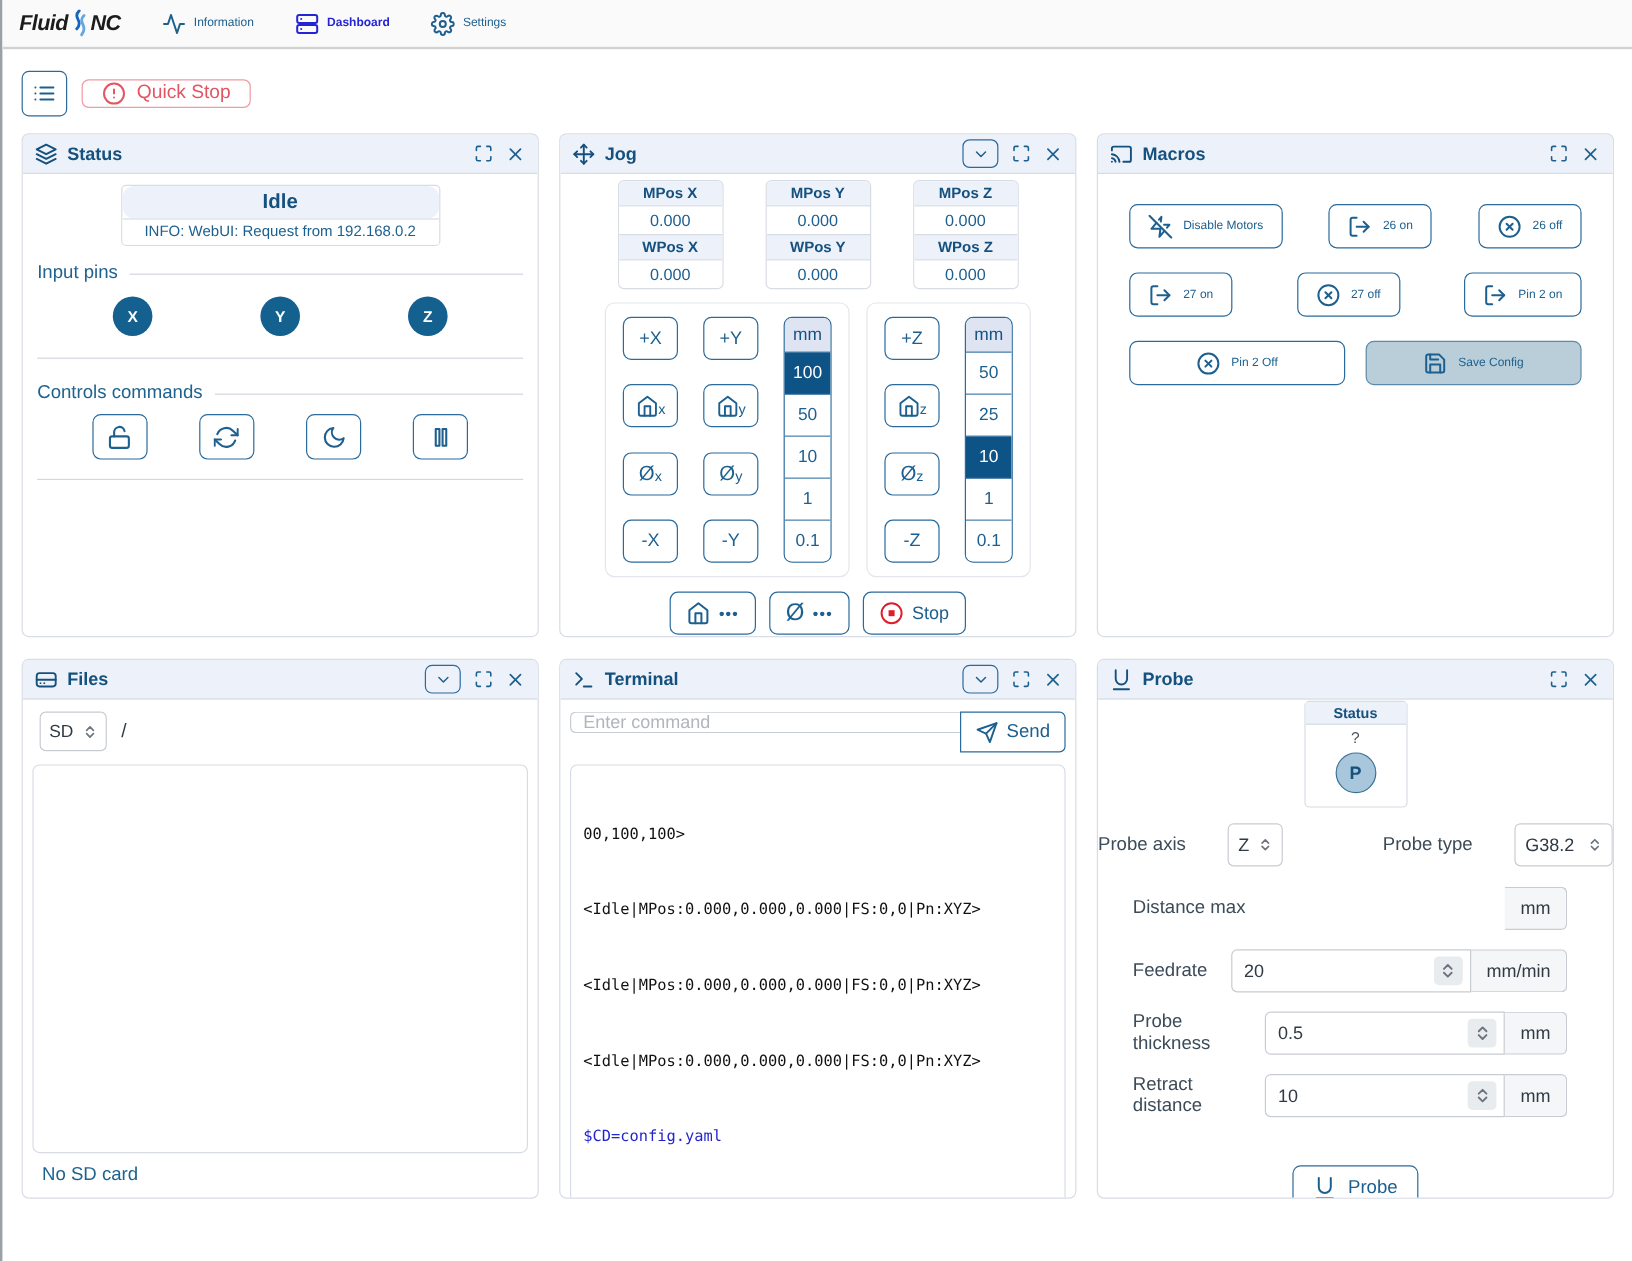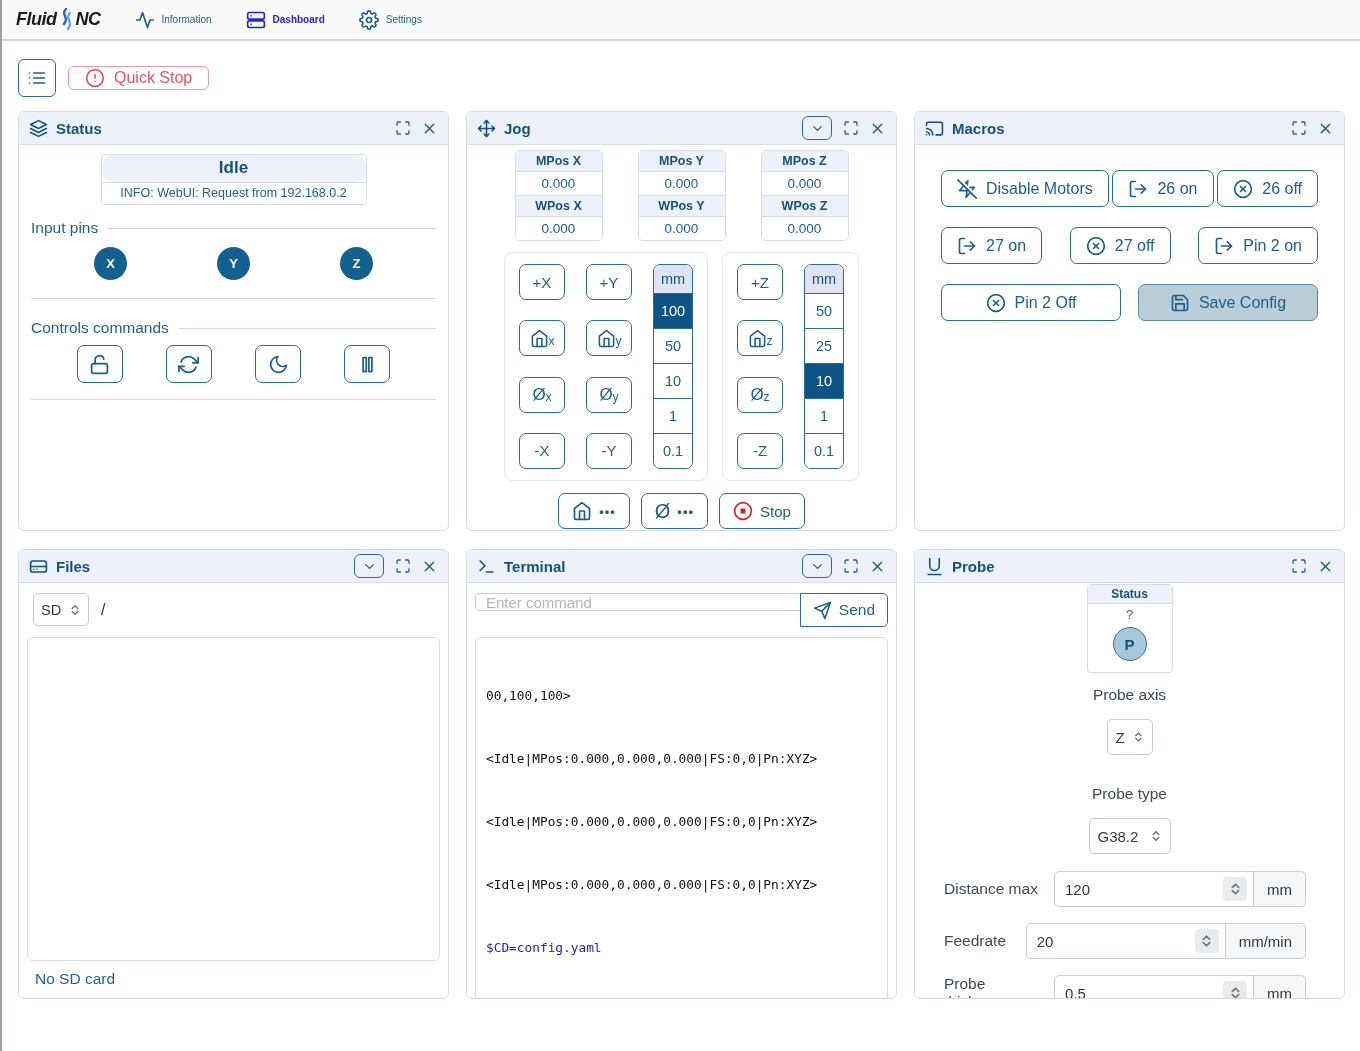--- a/index.html
+++ b/index.html
@@ -94,21 +94,21 @@
           display:flex; align-items:center; gap:7px; padding:0 13px; font-size:15px; font-family:inherit; cursor:pointer; }
   .jact .hic { width:20px; height:20px; }
   .dots { letter-spacing:1px; font-weight:bold; font-size:13px; }
   .stop-ic { width:20px; height:20px; color:#dd1f2d; }
 
   
   .mac-body { padding:25px 26px 0; }
   .mac-row { display:flex; justify-content:space-between; margin-bottom:20px; }
   .mbtn { height:37px; border:1px solid var(--blue-bd); border-radius:7px; background:#fff; color:var(--blue);
           display:flex; align-items:center; justify-content:center; gap:9px; padding:0 15px;
-          font-size:16px; font-family:inherit; cursor:pointer; }
+          font-size:10px; font-family:inherit; cursor:pointer; }
   .mbtn svg { width:20px; height:20px; }
   .mbtn.wide { width:180px; }
   .mbtn.hl { background:#b9ced9; border-color:#5c8aa8; }
 
   
   .files-body { padding:10px 6px 0; display:flex; flex-direction:column; flex:1; }
   .sd-row { display:flex; align-items:center; gap:12px; margin:0 8px; }
   .fselect { width:56px; height:33px; border:1px solid var(--formbd); border-radius:5px; background:#fff;
              display:flex; align-items:center; justify-content:space-between; padding:0 7px;
              font-size:14.5px; color:#2f3a44; cursor:pointer; }
@@ -135,21 +135,21 @@
 
   
   .probe-body { padding:1px 0 0; }
   .pstatus { width:86px; margin:0 auto 13px; border:1px solid var(--bd); border-radius:4px; text-align:center; }
   .pstatus-h { background:var(--hdr); border-bottom:1px solid var(--bd); color:#15517f;
                font-size:12px; font-weight:bold; padding:2px 0; }
   .pstatus-q { color:#4a5560; font-size:13px; padding:3px 0 0; }
   .pcircle { width:34px; height:34px; border-radius:50%; background:#a9c7dc; border:1px solid #3c7197;
              color:#14517d; font-weight:bold; font-size:15px; display:flex; align-items:center;
              justify-content:center; margin:5px auto 11px; cursor:pointer; }
-  .paxis-row { display:flex; align-items:center; justify-content:space-between; gap:15px; margin-bottom:17px;flex-direction:column; }
+  .paxis-row { display:flex; align-items:center; justify-content:space-between; gap:15px; margin-bottom:17px; }
   .plabel { color:var(--label); font-size:15.5px; }
   .pselect { height:36px; border:1px solid var(--formbd); border-radius:5px; background:#fff;
              display:flex; align-items:center; justify-content:space-between; gap:8px; padding:0 8px;
              font-size:15px; color:#2f3a44; cursor:pointer; }
   .gap28 { width:14px; }
   .field-row { display:flex; align-items:center; justify-content:space-between;
                margin:0 38px 16px 29px; }
   .igroup { display:flex; align-items:stretch; height:36px; }
   .ninput { width:200px; border:1px solid var(--formbd); border-radius:5px 0 0 5px; padding:0 34px 0 10px;
             font-size:15px; color:#2f3a44; outline:none; font-family:inherit; position:relative; }
@@ -694,29 +694,20 @@
           <svg class="fi updown" viewBox="0 0 16 20" stroke-width="1.8">
               <polyline points="4 8 8 4 12 8"></polyline>
               <polyline points="4 12 8 16 12 12"></polyline>
             </svg>
         </div>
       </div>
 
       <div class="field-row">
         <span class="plabel">Distance max</span>
         <div class="igroup">
-          <span class="iwrap">
-            <input class="ninput" value="120" style="">
-            <span class="spin">
-                <svg class="fi" viewBox="0 0 16 20" stroke-width="1.8">
-                  <polyline points="4 8 8 4 12 8"></polyline>
-                  <polyline points="4 12 8 16 12 12"></polyline>
-                </svg>
-              </span>
-          </span>
           <span class="unit">mm</span>
         </div>
       </div>
       <div class="field-row">
         <span class="plabel">Feedrate</span>
         <div class="igroup">
           <span class="iwrap">
             <input class="ninput" value="20" style="">
             <span class="spin">
                 <svg class="fi" viewBox="0 0 16 20" stroke-width="1.8">

